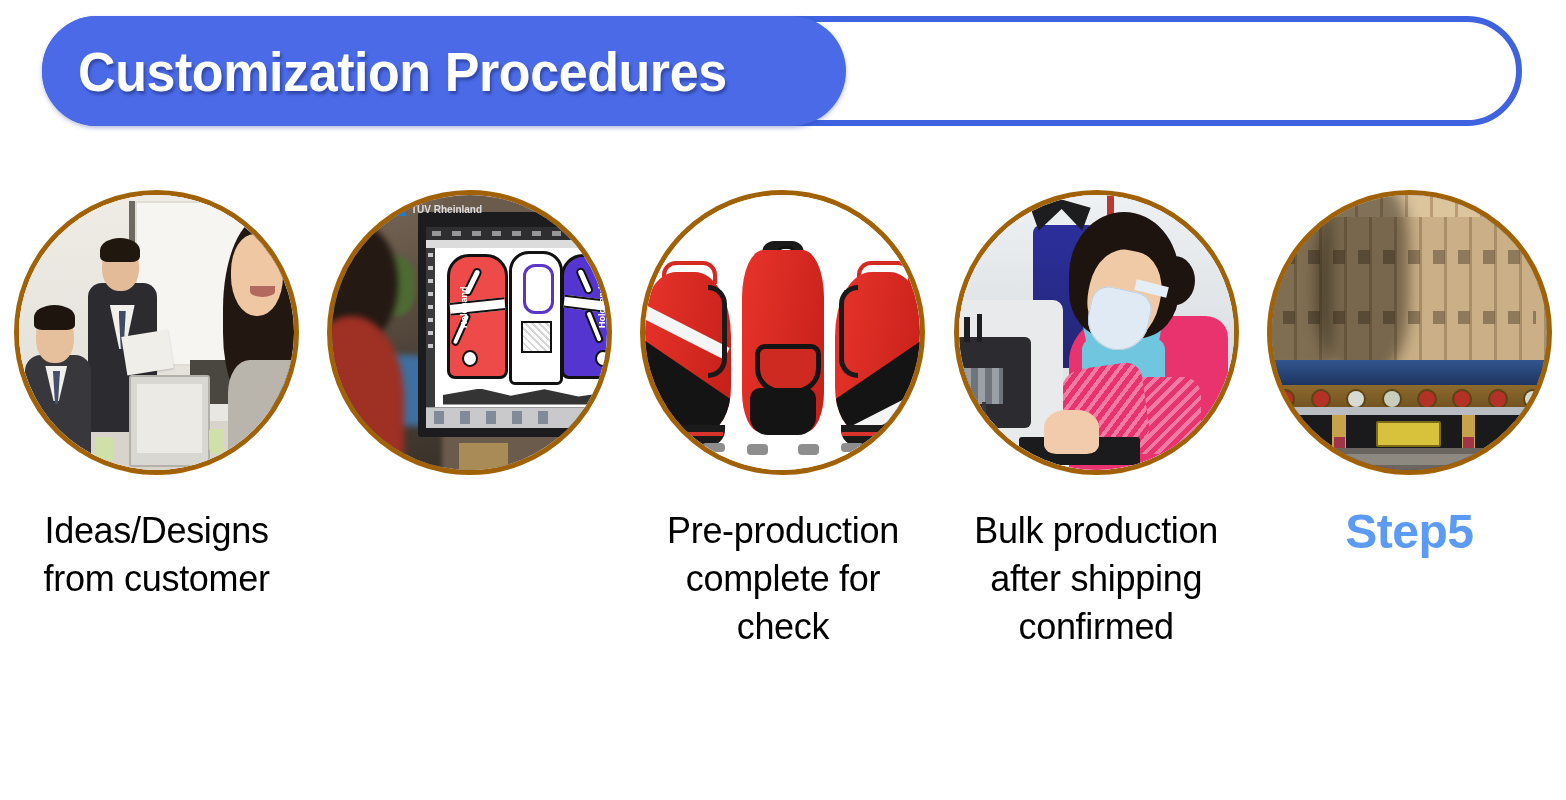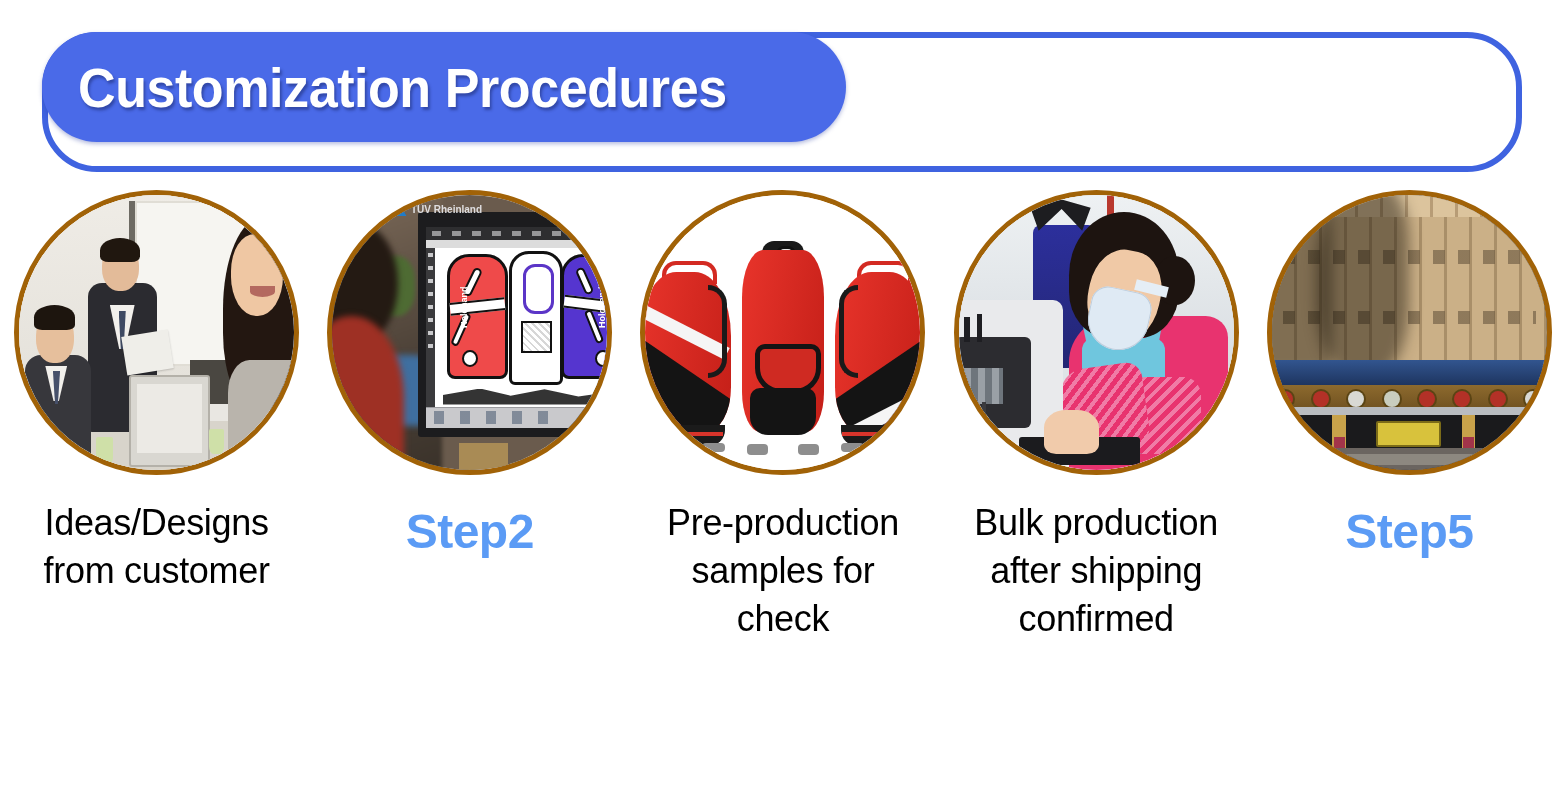--- a/index.html
+++ b/index.html
@@ -13,23 +13,23 @@
     position: relative;
     overflow: hidden;
     font-family: "Liberation Sans", sans-serif;
     -webkit-font-smoothing: antialiased;
   }
 
   
   .banner {
     position: absolute;
     left: 42px;
-    top: 32px;
+    top: 16px;
     width: 1480px;
-    height: 140px;
+    height: 110px;
     box-sizing: border-box;
     border: 6px solid #3f63e0;
     border-radius: 55px;
     background: #ffffff;
   }
   .banner-fill {
     position: absolute;
     left: -6px;
     top: -6px;
     width: 804px;
@@ -86,21 +86,21 @@
 
   .step-label {
     margin-top: 33px;
     font-size: 48px;
     font-weight: bold;
     color: #5b9bf5;
     line-height: 1;
     letter-spacing: -0.5px;
   }
   .step-caption {
-    margin-top: 24px;
+    margin-top: 32px;
     font-size: 36px;
     line-height: 48px;
     color: #000000;
     text-align: center;
     white-space: pre-line;
     letter-spacing: -0.3px;
   }
 
   
   .s1-bg { position:absolute; inset:0; background:#e9e7e2; }
@@ -443,21 +443,20 @@
               <div class="s2-tb-icons"></div>
             </div>
         </div>
         <div class="s2-wm">
           <span class="s2-wm-com">.com</span>
           <span class="s2-wm-tri"></span>
           <span class="s2-wm-txt">TÜV Rheinland</span>
         </div>
       </div>
     </div>
-    <div class="step-label">Step2</div>
   </div>
 
   <div class="step">
     <div class="circle">
       <div class="scene">
         <div class="s3-bg"></div>
         <div class="bag3 left">
           <div class="handle"></div>
           <div class="body">
             <div class="red"></div>
@@ -490,21 +489,21 @@
           </div>
           <div class="strap" style="left:4%;right:auto;border:5px solid #1a1a1a;border-right:none;border-radius:40px 0 0 40px"></div>
           <div class="base"></div>
           <div class="basered"></div>
           <div class="foot footL"></div>
           <div class="foot footR"></div>
         </div>
       </div>
     </div>
     <div class="step-caption">Pre-production
-samples for
+complete for
 check</div>
   </div>
 
   <div class="step">
     <div class="circle">
       <div class="scene">
         <div class="s4-bg"></div>
         <div class="s4-wall"></div>
         <div class="s4-pipe"></div>
         <div class="s4-apronhang"></div>

